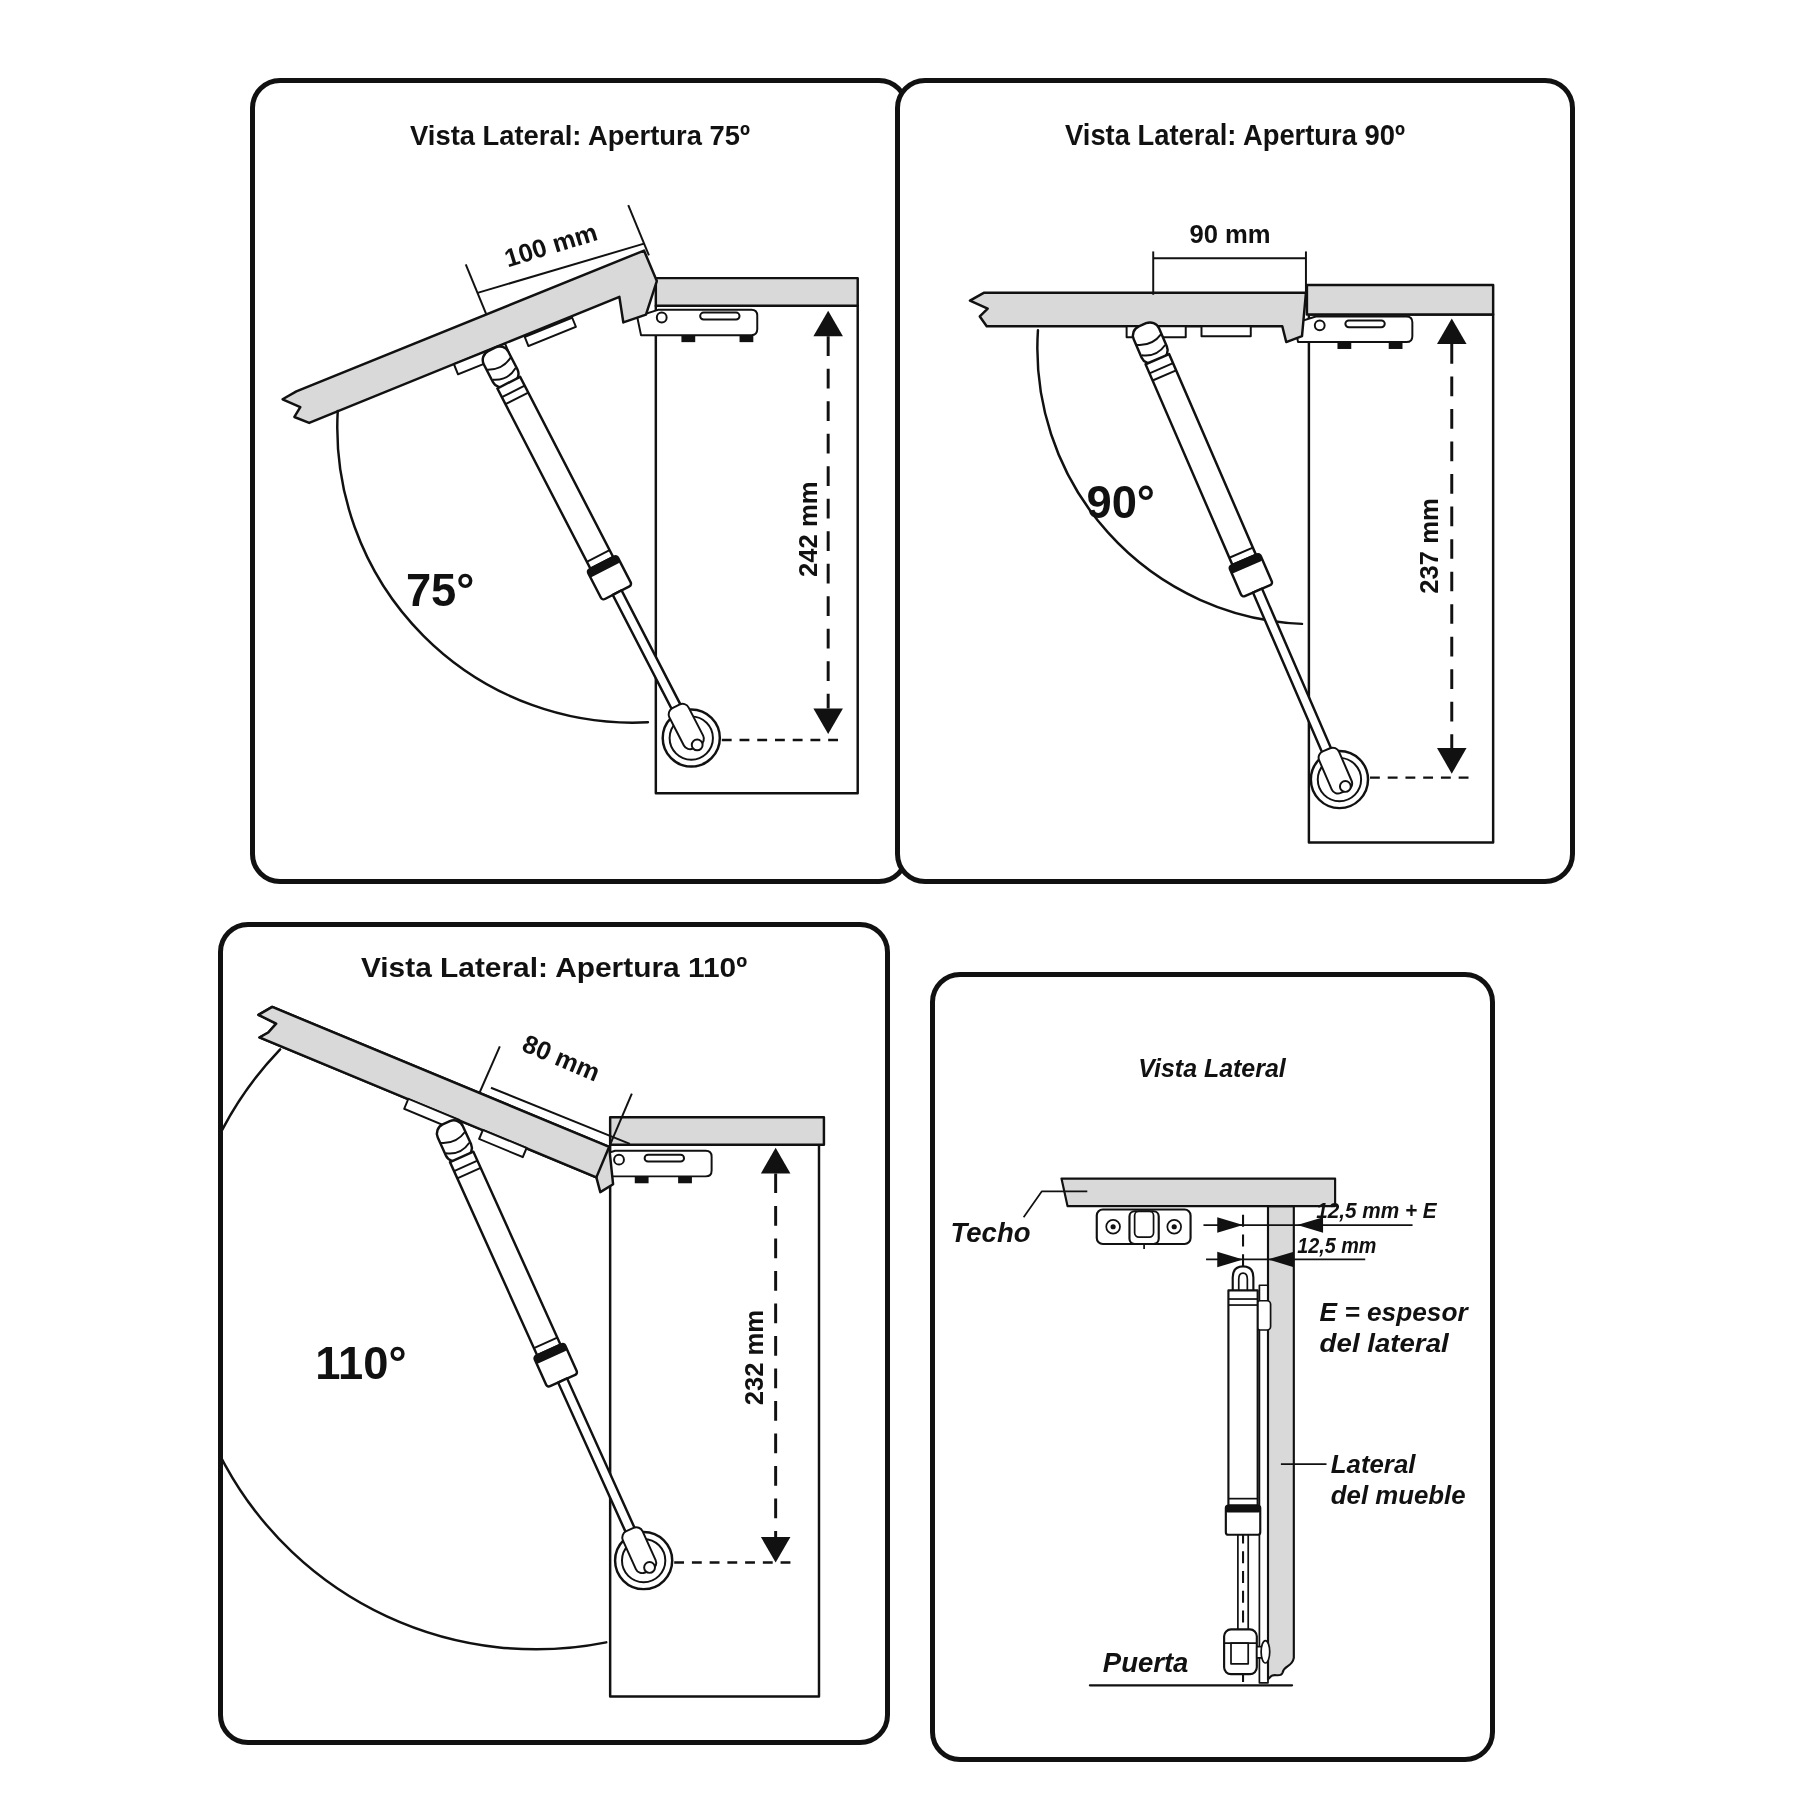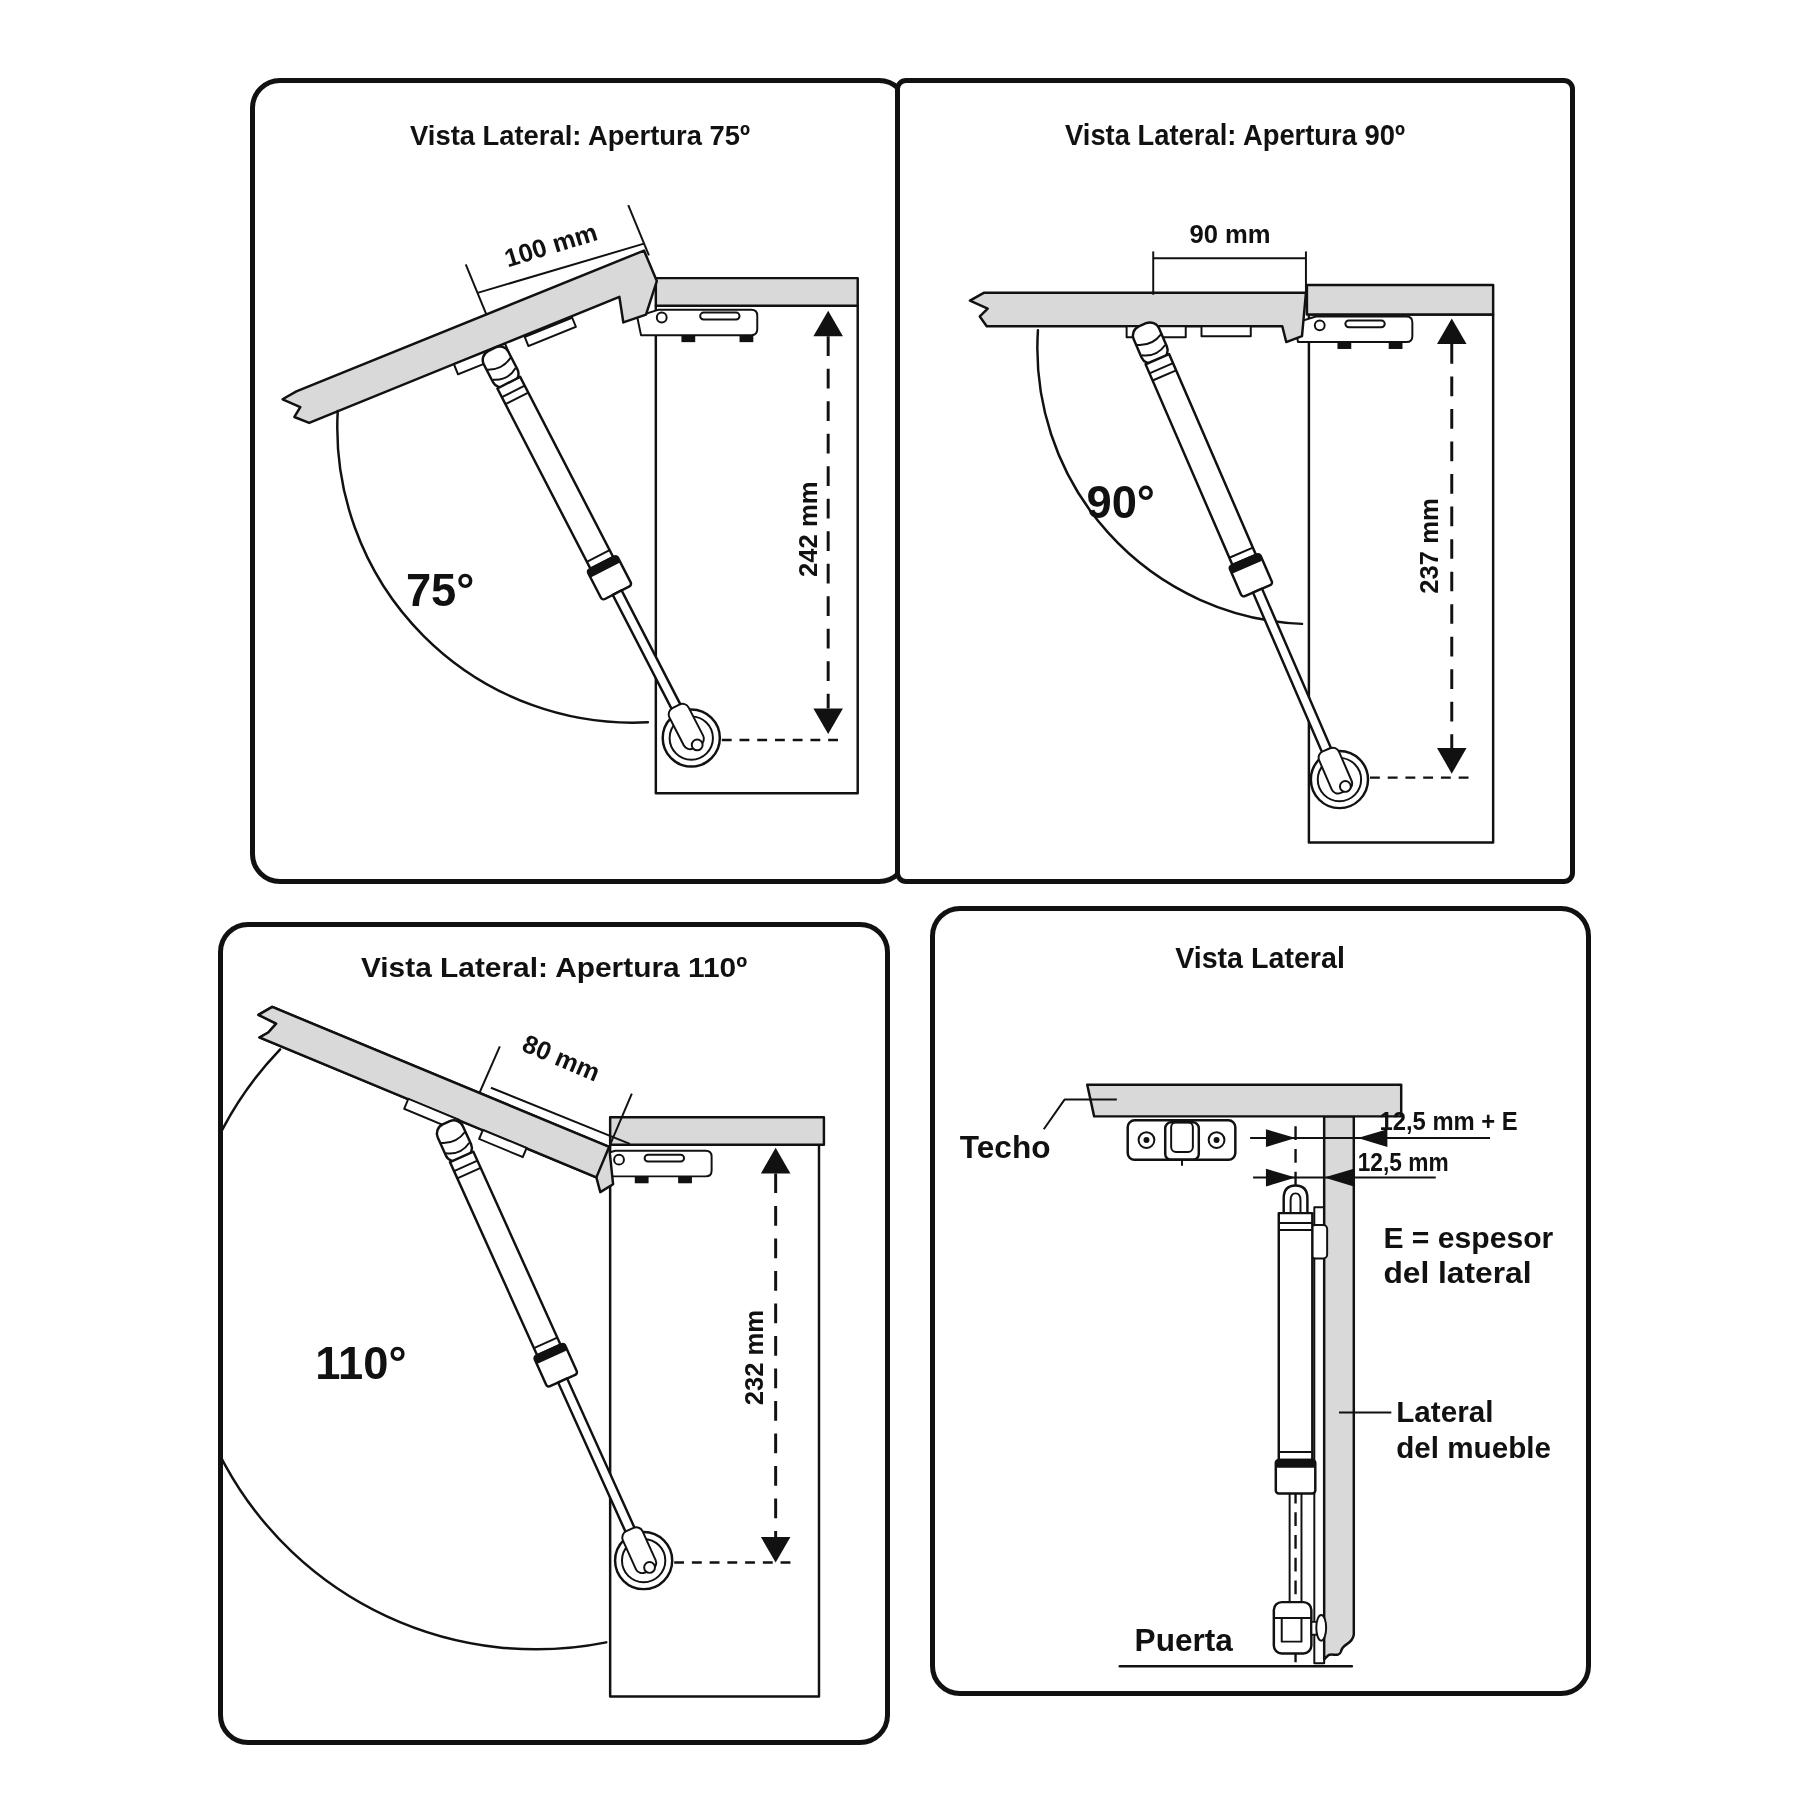--- a/index.html
+++ b/index.html
@@ -1,23 +1,23 @@
 <!DOCTYPE html>
 <html><head>
 <meta charset="utf-8">
 <style>
   html,body{margin:0;padding:0;background:#ffffff;}
   #stage{position:relative;width:1800px;height:1800px;background:#fff;overflow:hidden;
          font-family:"Liberation Sans", sans-serif;}
   .panel{position:absolute;border:5px solid #111;border-radius:30px;background:#fff;box-sizing:border-box;}
   .panel svg{display:block;width:100%;height:100%;}
   #p75 {left:218px;top:78px;width:659px;height:806px;margin-left:32px;}
-  #p90 {left:895px;top:78px;width:680px;height:806px;border-radius:11px;}
+  #p90 {left:895px;top:78px;width:680px;height:806px;}
   #p110{left:218px;top:922px;width:672px;height:823px;text-decoration:underline;}
-  #pside{left:930px;top:906px;width:661px;height:790px;}
+  #pside{left:930px;top:972px;width:565px;height:790px;font-style:italic;}
   text{fill:#111;font-family:"Liberation Sans", sans-serif;font-weight:bold;}
   .title{font-size:29px;}
   .dim{font-size:26px;}
   .angle{font-size:46px;}
   .note{font-size:30px;}
   .lbl{font-size:32px;}
   .ln{stroke:#111;fill:none;stroke-width:2.5;stroke-linejoin:round;stroke-linecap:round;}
   .thin{stroke:#111;fill:none;stroke-width:2;stroke-linejoin:round;}
   .wood{fill:#d9d9d9;stroke:#111;stroke-width:2.5;stroke-linejoin:round;}
   .white{fill:#fff;stroke:#111;stroke-width:2.5;stroke-linejoin:round;}

